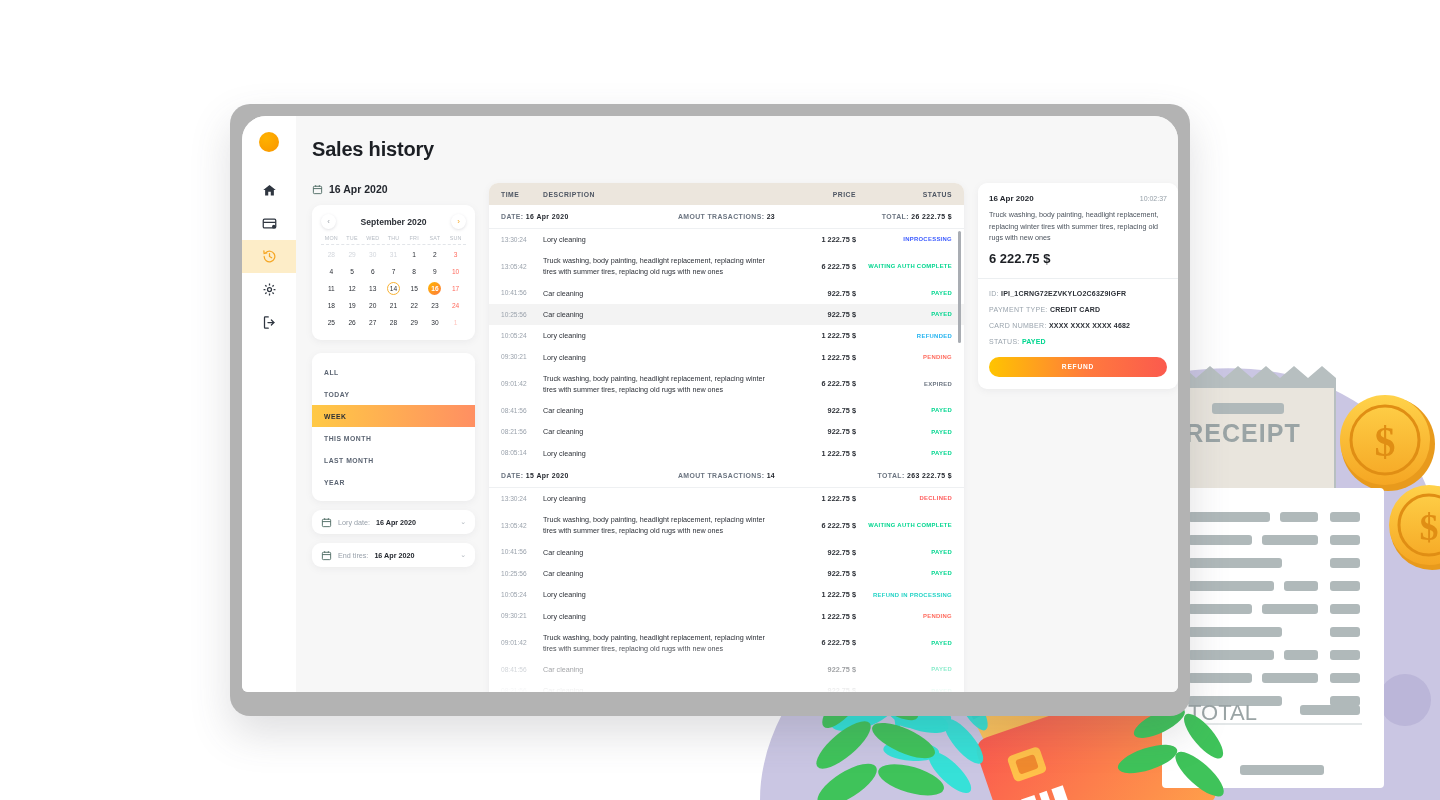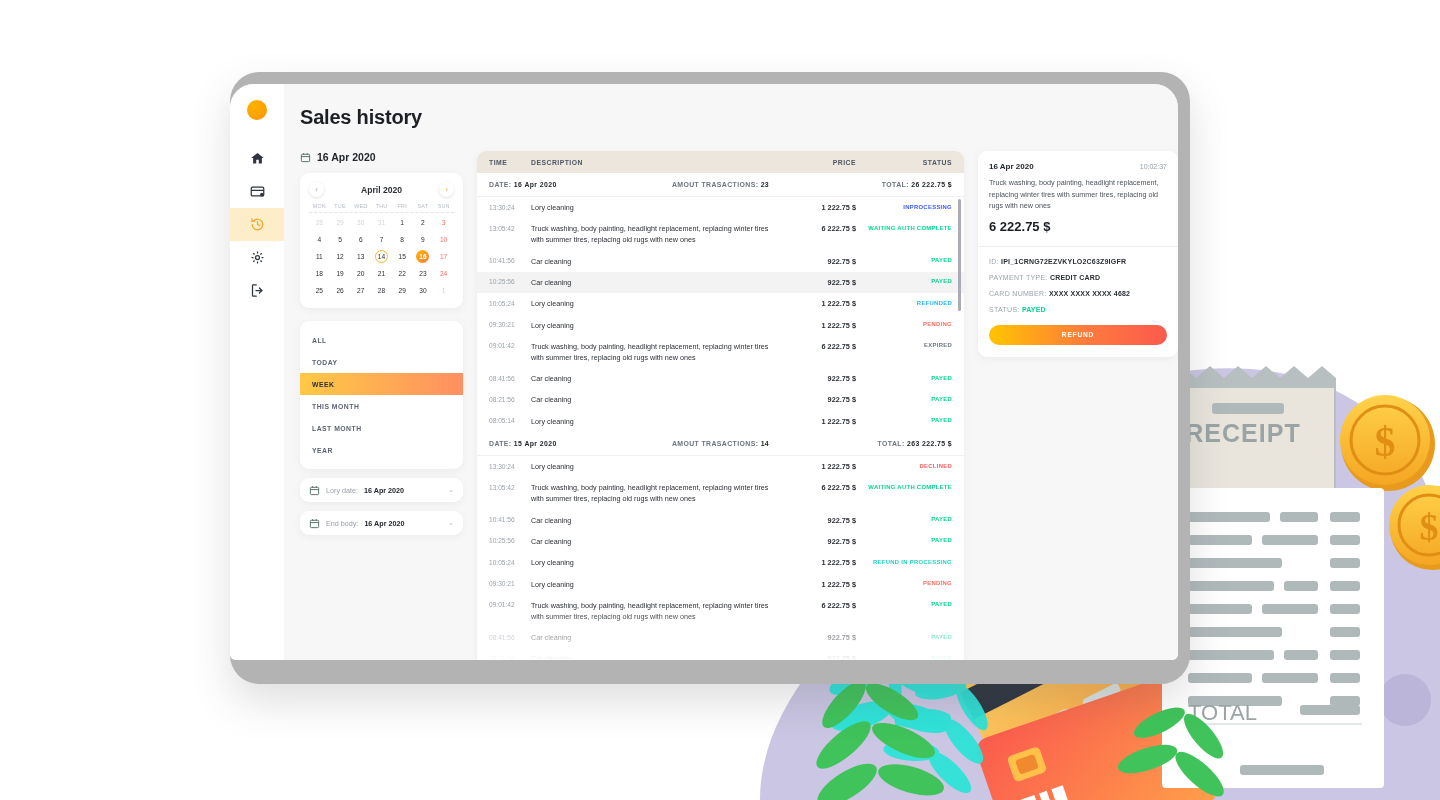--- a/index.html
+++ b/index.html
@@ -9,25 +9,25 @@
     font-family: "Liberation Sans", sans-serif;
     overflow: hidden;
   }
   #stage { position: relative; width: 1440px; height: 800px; background:#fff; }
 
   
   .illu { position:absolute; inset:0; pointer-events:none; }
 
   
   .tablet {
-    position: absolute; left: 230px; top: 72px;
+    position: absolute; left: 230px; top: 104px;
     width: 960px; height: 612px;
-    border-radius: 29px;
+    border-radius: 20px;
     background: #b3b3b3;
-    padding: 12px 12px 24px 0;
+    padding: 12px 12px 24px 12px;
     box-shadow: 0 18px 40px rgba(80,80,90,.18);
   }
   .screen {
     width: 100%; height: 100%;
     background: #f7f7f7;
     border-radius: 24px 24px 6px 6px;
     overflow: hidden;
     display: flex;
     position: relative;
   }
@@ -147,21 +147,21 @@
     display:flex; align-items:center; height: 24px; padding: 0 12px;
     font-size: 6.9px; font-weight:600; letter-spacing:.4px; color:#6b7480;
     border-bottom: 1px solid #eef0f2;
   }
   .group-head b { color:#23272e; font-weight:700; }
   .gh-date { width: 150px; }
   .gh-count{ flex:1; text-align:center; }
   .gh-total{ width: 150px; text-align:right; }
 
   .row {
-    display:flex; align-items:flex-start; padding: 5px 12px;
+    display:flex; align-items:center; padding: 5px 12px;
     font-size: 7.2px; color:#2b2f36; line-height: 1.55;
   }
   .row.alt { background:#f3f3f3; }
   .row .c-time { color:#9aa2ac; font-size:6.6px; padding-top:.5px; }
   .row .c-price{ font-weight:700; font-size:7.3px; }
   .row .c-stat {
     font-size: 5.9px; font-weight:700; letter-spacing:.3px; padding-top:.5px;
   }
 
   .rows-wrap { position:relative; }
@@ -403,21 +403,21 @@
                 <line x1="3" y1="10" x2="21" y2="10"></line>
                 <line x1="8" y1="2.5" x2="8" y2="6"></line>
                   <line x1="16" y1="2.5" x2="16" y2="6"></line>
               </svg>
               <span>16 Apr 2020</span>
             </div>
 
             <div class="card calendar">
               <div class="cal-top">
                 <div class="cal-arrow prev">‹</div>
-                <div class="cal-month">April 2020</div>
+                <div class="cal-month">September 2020</div>
                 <div class="cal-arrow next">›</div>
               </div>
               <div class="cal-dows" id="cal-dows">
                   <span>MON</span>
                   <span>TUE</span>
                   <span>WED</span>
                   <span>THU</span>
                   <span>FRI</span>
                   <span>SAT</span>
                   <span>SUN</span>
@@ -553,21 +553,21 @@
               <span class="chev">⌄</span>
             </div>
 
             <div class="card datefield">
               <svg class="cal-ico" viewBox="0 0 24 24" fill="none" stroke="currentColor" stroke-width="2">
                 <rect x="3" y="5" width="18" height="16" rx="2"></rect>
                 <line x1="3" y1="10" x2="21" y2="10"></line>
                 <line x1="8" y1="2.5" x2="8" y2="6"></line>
                   <line x1="16" y1="2.5" x2="16" y2="6"></line>
               </svg>
-              <span>End body:</span>
+              <span>End tires:</span>
               <b>16 Apr 2020</b>
               <span class="chev">⌄</span>
             </div>
           </section>
 
           <section class="tablecol">
             <div class="thead">
               <div class="c-time">TIME</div>
               <div class="c-desc">DESCRIPTION</div>
               <div class="c-price">PRICE</div>

